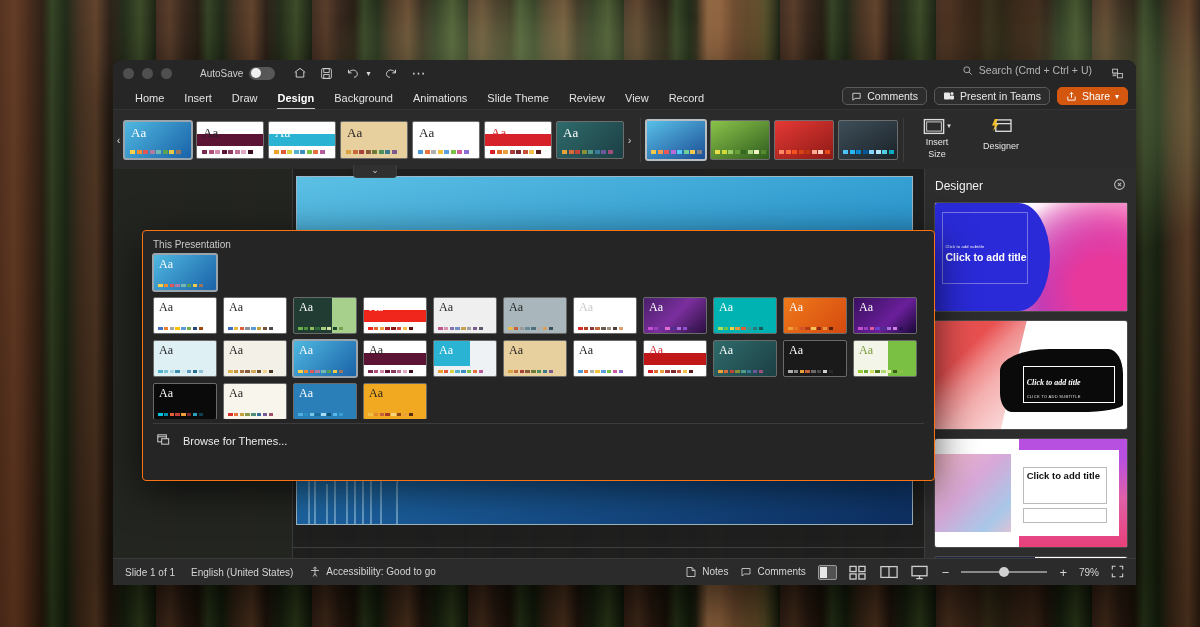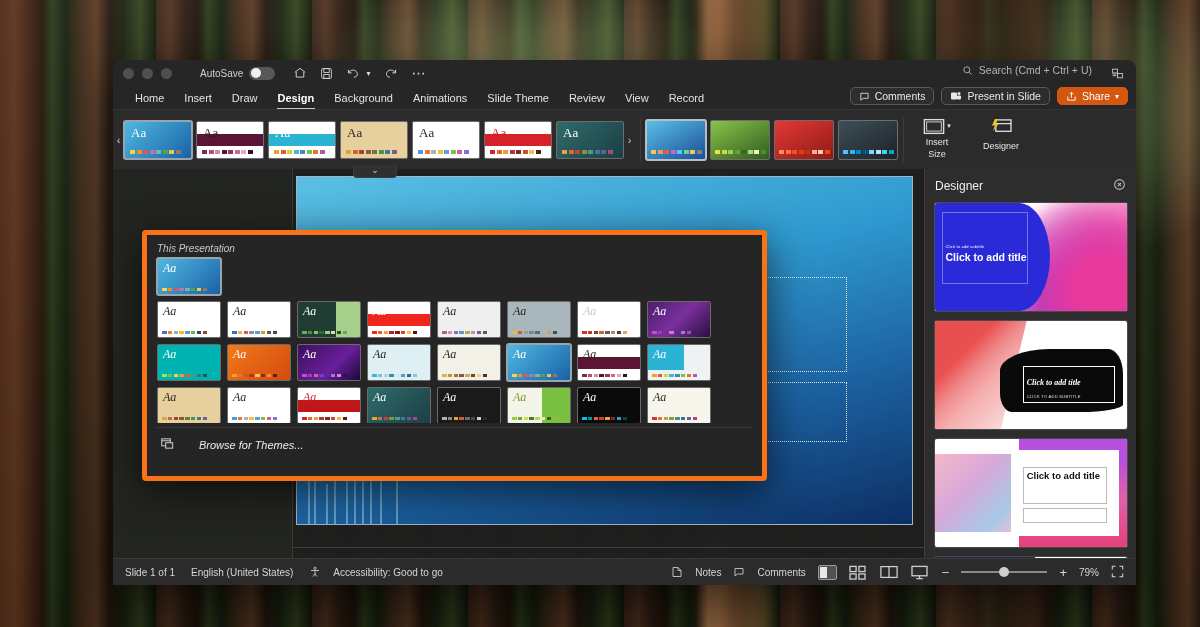--- a/index.html
+++ b/index.html
@@ -163,50 +163,49 @@
   .d-card.first { margin-top: 2px; }
 
   
   #statusbar {
     position:absolute; left:113px; top:558px; width:1023px; height:27px;
     background:#2b2b2b; display:flex; align-items:center; padding: 0 12px;
     font-size:10px; color:#d5d5d5; border-top:1px solid #3a3a3a;
   }
   .sb-left { display:flex; align-items:center; gap:16px; }
   .sb-right { margin-left:auto; display:flex; align-items:center; gap:12px; }
-  .sb-item { display:flex; align-items:center; gap:12px; }
+  .sb-item { display:flex; align-items:flex-start; gap:5px; }
   .viewbtn { width:19px; height:15px; border:1px solid #7a7a7a; border-radius:2px; position:relative; }
   .viewbtn.active { background:#525252; border-color:#9a9a9a; }
   #zoom-slider { width: 86px; height:2px; background:#8a8a8a; position:relative; }
   #zoom-knob { position:absolute; left:38px; top:-4px; width:10px; height:10px; border-radius:50%; background:#cfcfcf; }
 
   
   #theme-dropdown {
-    position:absolute; left: 29px; top: 170px; width: 625px; height: 251px;
-    background:#252525; border:5px solid #f97316; border-radius:4px;
+    position:absolute; left: 29px; top: 170px; width: 793px; height: 251px;
+    background:#252525; border:1px solid #f97316; border-radius:4px;
     box-shadow: 0 10px 40px rgba(0,0,0,.65); z-index: 60; color:#e6e6e6;
     padding: 8px 0 0 0;
-    font-style: italic;
   }
   .dd-label { font-size: 10px; color:#c9c9c9; padding: 0 0 4px 10px; }
   .dd-row { display:flex; gap:6px; padding: 0 10px; margin-bottom: 6px; flex-wrap: wrap; }
   .dd-thumb {
     width:64px; height:37px; border:1px solid #6a6a6a; border-radius:2px; position:relative;
     overflow:hidden; background:#fff; flex:none;
   }
   .dd-thumb.sel { outline:2px solid #9aa4ac; outline-offset:-1px; }
   .dd-thumb .aa {
     position:absolute; left:5px; top:3px; font-size:12px; line-height:1;
     font-family:"Liberation Serif", serif; color:#222;
   }
   .dd-thumb .swat { position:absolute; left:4px; bottom:3px; display:flex; gap:1.3px; }
   .dd-thumb .swat i { width:4.5px; height:3.5px; display:block; }
   #dd-sep { height:1px; background:#3c3c3c; margin: 4px 10px 6px 10px; }
   .dd-menu-item {
-    display:flex; align-items:center; gap:24px; font-size:11px; color:#ececec;
+    display:flex; align-items:center; gap:12px; font-size:11px; color:#ececec;
     padding: 3px 0 3px 14px;
   }
   #theme-grid-scroll { max-height: 122px; overflow: hidden; }
 </style>
 </head>
 <body>
 
 <div id="desktop"></div>
 
 <div id="ppt-window">
@@ -289,21 +288,21 @@
             <path d="M4 5h16v11H9l-5 4z"></path>
           </svg>
         <span>Comments</span>
       </div>
       <div class="pill">
         <svg width="12" height="12" viewBox="0 0 24 24" fill="#e8e8e8">
             <rect x="2" y="5" width="12" height="14" rx="2"></rect>
             <circle cx="18" cy="7" r="3"></circle>
             <rect x="14" y="11" width="8" height="8" rx="2"></rect>
           </svg>
-        <span>Present in Slide</span>
+        <span>Present in Teams</span>
       </div>
       <div class="pill share">
         <svg width="11" height="11" viewBox="0 0 24 24" fill="none" stroke="#ffffff" stroke-width="2">
             <path d="M4 12v8h16v-8"></path>
             <path d="M12 15V3"></path>
             <path d="M8 7l4-4 4 4"></path>
           </svg>
         <span>Share</span>
         <span style="font-size:8px;">▾</span>
       </div>

